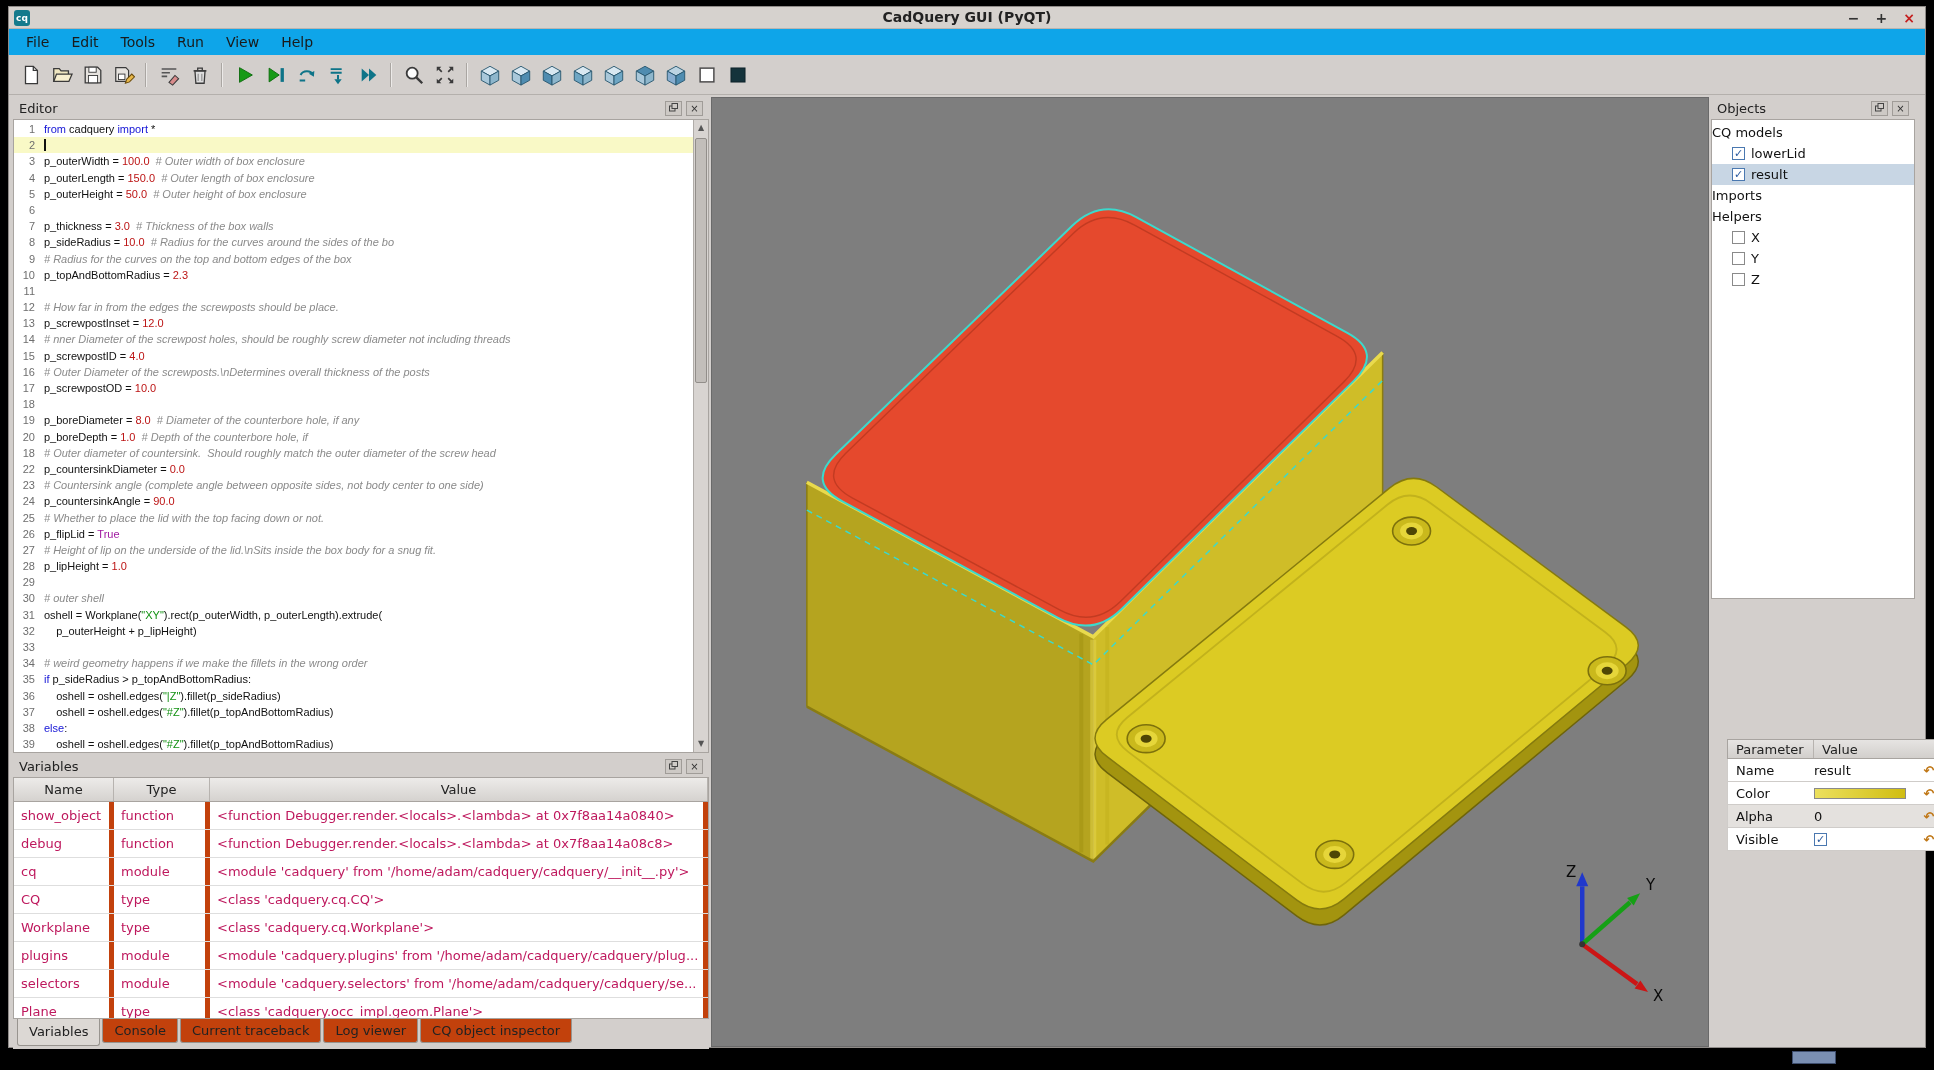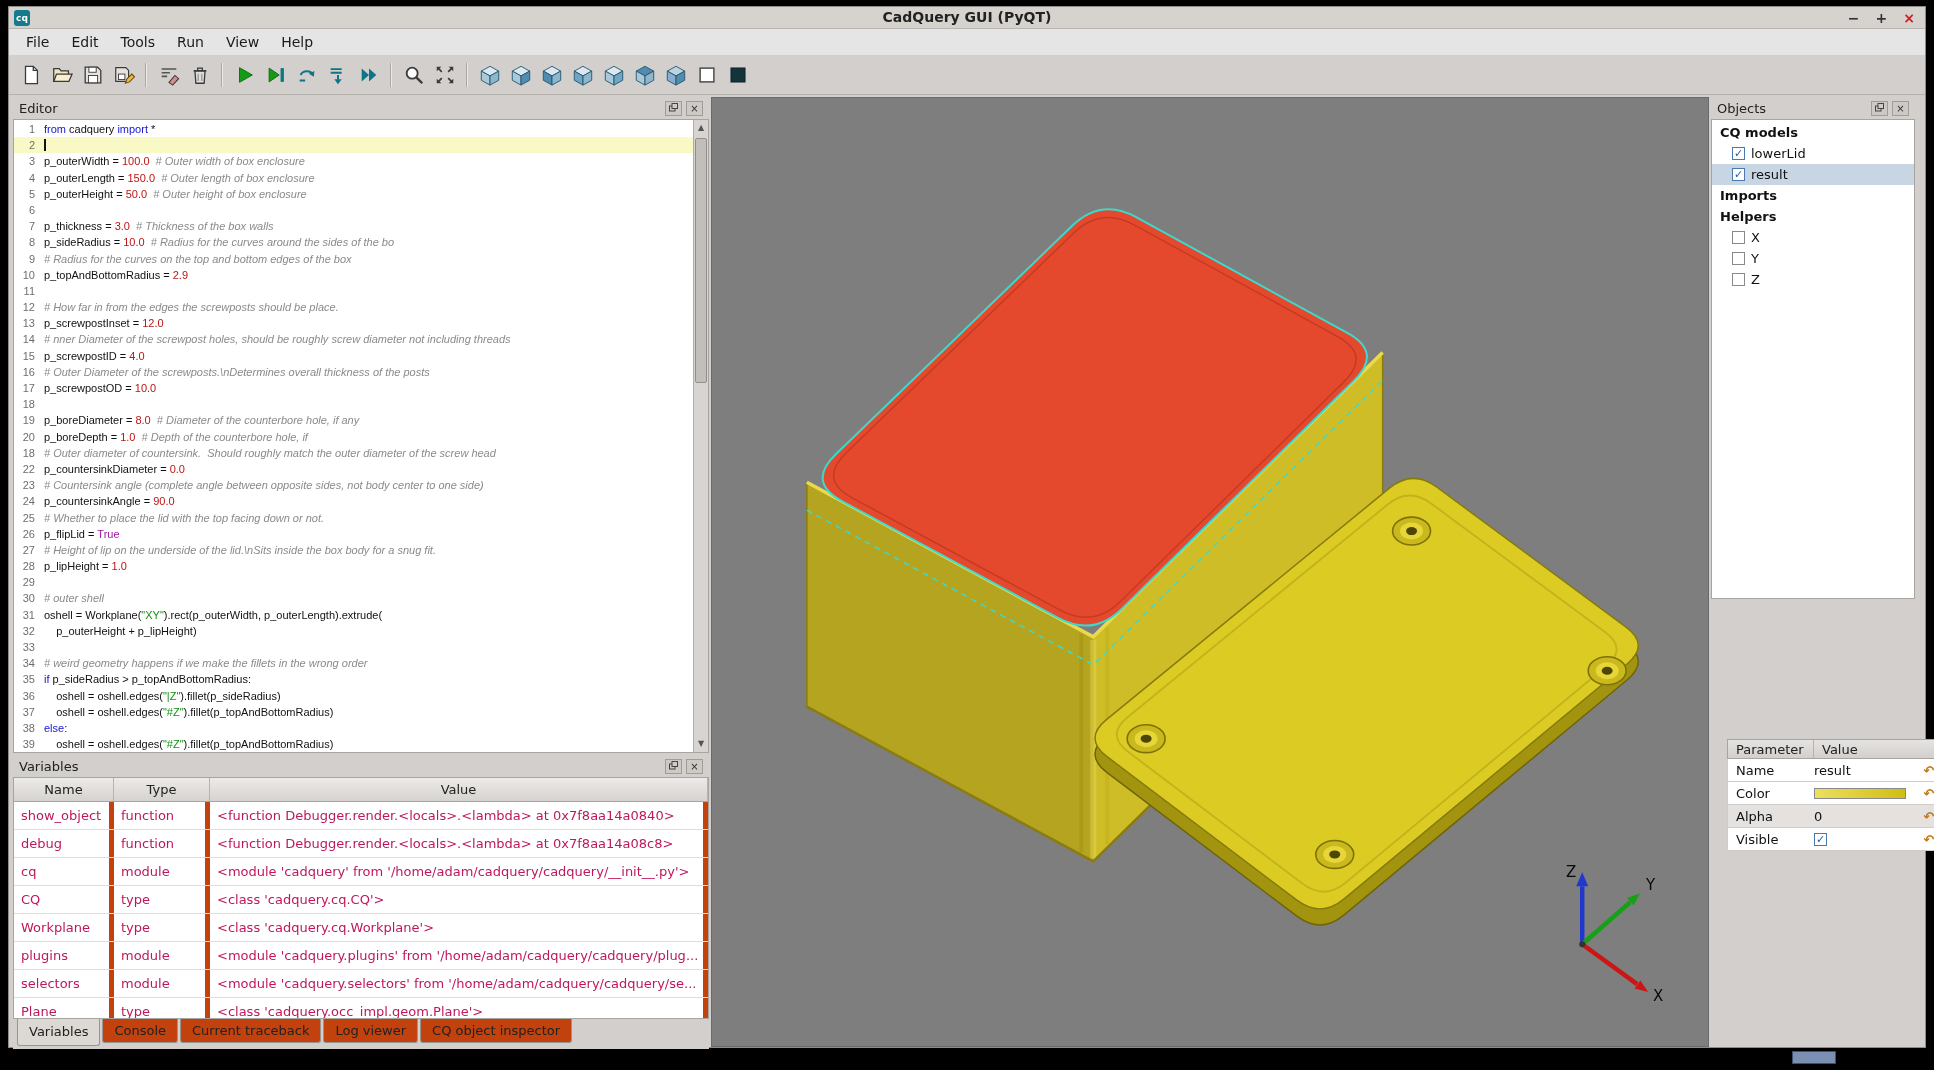--- a/index.html
+++ b/index.html
@@ -12,21 +12,21 @@
   .titlebar{position:absolute;left:0;top:0;right:0;height:22px;background:#d6d2ce;
     border-bottom:1px solid #b9b5b1;}
   .app-logo{position:absolute;left:5px;top:3px;width:16px;height:16px;background:#147a8c;
     border-radius:3px;color:#fff;font-size:9px;font-weight:bold;text-align:center;line-height:16px;}
   .title{position:absolute;left:0;right:0;top:0;height:22px;text-align:center;
     font-size:14px;font-weight:bold;color:#222;line-height:21px;}
   .win-controls{position:absolute;right:10px;top:0;height:22px;display:flex;gap:16px;align-items:center;}
   .wbtn{font-size:14px;font-weight:bold;color:#333;line-height:20px;cursor:default;}
   .wbtn.close{color:#c41f1f;}
   
-  .menubar{position:absolute;left:0;top:22px;right:0;height:26px;background:#e5e5e5;
+  .menubar{position:absolute;left:0;top:22px;right:0;height:26px;background:#0ea5e9;
     display:flex;align-items:center;padding-left:6px;}
   .menu-item{padding:3px 11px;font-size:14px;color:#1a1a1a;}
   
   .toolbar{position:absolute;left:0;top:48px;right:0;height:40px;background:#d3cfcc;
     border-bottom:1px solid #b4b0ac;display:flex;align-items:center;padding-left:6px;}
   .tbtn{width:31px;height:31px;display:flex;align-items:center;justify-content:center;border-radius:2px;}
   .tsep{width:2px;height:24px;border-left:1px solid #aaa6a2;border-right:1px solid #eceae8;margin:0 6px;}
   
   .panel-head{height:22px;display:flex;align-items:center;padding:0 6px;background:#d3cfcc;
     font-size:13px;color:#222;}
@@ -72,21 +72,21 @@
     border:1px solid #98948f;border-top:none;border-radius:0 0 3px 3px;margin-right:2px;}
   .tab.active{background:#dcd8d4;height:27px;line-height:25px;}
   
   .viewport{position:absolute;left:702px;top:90px;width:998px;height:950px;
     border:1px solid #6a6a6a;background:#7e7e7e;}
   
   .right-col{position:absolute;left:1702px;top:90px;width:212px;height:950px;}
   .objects-panel{position:absolute;left:0;top:0;width:204px;height:502px;}
   .objects-tree{position:absolute;left:0;top:22px;right:0;bottom:0;background:#fff;
     border:1px solid #a8a4a0;overflow:hidden;padding-top:2px;}
-  .tree-group{height:21px;line-height:21px;font-size:13px;color:#111;padding-left:8px;font-weight:bold;}
+  .tree-group{height:21px;line-height:21px;font-size:13px;color:#111;}
   .tree-item{height:21px;line-height:21px;display:flex;align-items:center;padding-left:20px;font-size:13px;color:#111;}
   .tree-item.selected{background:#c8d6e4;}
   .checkbox{display:inline-block;width:13px;height:13px;background:#fff;border:1px solid #8a8a8a;
     font-size:11px;line-height:11px;text-align:center;color:#2a5a9e;font-weight:bold;margin-right:6px;flex:none;}
   .checkbox.checked{border-color:#4a78b0;}
   .tree-label{white-space:nowrap;}
   .params-panel{position:absolute;left:16px;top:642px;width:212px;}
   .pheader{display:flex;height:20px;background:linear-gradient(#e6e4e2,#d2cfcc);
     border:1px solid #a8a4a0;border-bottom:1px solid #a8a4a0;}
   .phcell{font-size:13px;line-height:19px;padding-left:8px;color:#222;}
@@ -294,21 +294,21 @@
         <div class="code-lines" id="code-lines">
             <div class="code-line"><span class="ln">1</span><span class="tx"><span class="tok-k">from</span><span class="tok-p"> cadquery </span><span class="tok-k">import</span><span class="tok-p"> *</span></span></div>
             <div class="code-line hl"><span class="ln">2</span><span class="tx"><span class="caret"></span></span></div>
             <div class="code-line"><span class="ln">3</span><span class="tx"><span class="tok-p">p_outerWidth = </span><span class="tok-n">100.0</span><span class="tok-c">  # Outer width of box enclosure</span></span></div>
             <div class="code-line"><span class="ln">4</span><span class="tx"><span class="tok-p">p_outerLength = </span><span class="tok-n">150.0</span><span class="tok-c">  # Outer length of box enclosure</span></span></div>
             <div class="code-line"><span class="ln">5</span><span class="tx"><span class="tok-p">p_outerHeight = </span><span class="tok-n">50.0</span><span class="tok-c">  # Outer height of box enclosure</span></span></div>
             <div class="code-line"><span class="ln">6</span><span class="tx"></span></div>
             <div class="code-line"><span class="ln">7</span><span class="tx"><span class="tok-p">p_thickness = </span><span class="tok-n">3.0</span><span class="tok-c">  # Thickness of the box walls</span></span></div>
             <div class="code-line"><span class="ln">8</span><span class="tx"><span class="tok-p">p_sideRadius = </span><span class="tok-n">10.0</span><span class="tok-c">  # Radius for the curves around the sides of the bo</span></span></div>
             <div class="code-line"><span class="ln">9</span><span class="tx"><span class="tok-c"># Radius for the curves on the top and bottom edges of the box</span></span></div>
-            <div class="code-line"><span class="ln">10</span><span class="tx"><span class="tok-p">p_topAndBottomRadius = </span><span class="tok-n">2.9</span></span></div>
+            <div class="code-line"><span class="ln">10</span><span class="tx"><span class="tok-p">p_topAndBottomRadius = </span><span class="tok-n">2.3</span></span></div>
             <div class="code-line"><span class="ln">11</span><span class="tx"></span></div>
             <div class="code-line"><span class="ln">12</span><span class="tx"><span class="tok-c"># How far in from the edges the screwposts should be place.</span></span></div>
             <div class="code-line"><span class="ln">13</span><span class="tx"><span class="tok-p">p_screwpostInset = </span><span class="tok-n">12.0</span></span></div>
             <div class="code-line"><span class="ln">14</span><span class="tx"><span class="tok-c"># nner Diameter of the screwpost holes, should be roughly screw diameter not including threads</span></span></div>
             <div class="code-line"><span class="ln">15</span><span class="tx"><span class="tok-p">p_screwpostID = </span><span class="tok-n">4.0</span></span></div>
             <div class="code-line"><span class="ln">16</span><span class="tx"><span class="tok-c"># Outer Diameter of the screwposts.\nDetermines overall thickness of the posts</span></span></div>
             <div class="code-line"><span class="ln">17</span><span class="tx"><span class="tok-p">p_screwpostOD = </span><span class="tok-n">10.0</span></span></div>
             <div class="code-line"><span class="ln">18</span><span class="tx"></span></div>
             <div class="code-line"><span class="ln">19</span><span class="tx"><span class="tok-p">p_boreDiameter = </span><span class="tok-n">8.0</span><span class="tok-c">  # Diameter of the counterbore hole, if any</span></span></div>
             <div class="code-line"><span class="ln">20</span><span class="tx"><span class="tok-p">p_boreDepth = </span><span class="tok-n">1.0</span><span class="tok-c">  # Depth of the counterbore hole, if</span></span></div>

